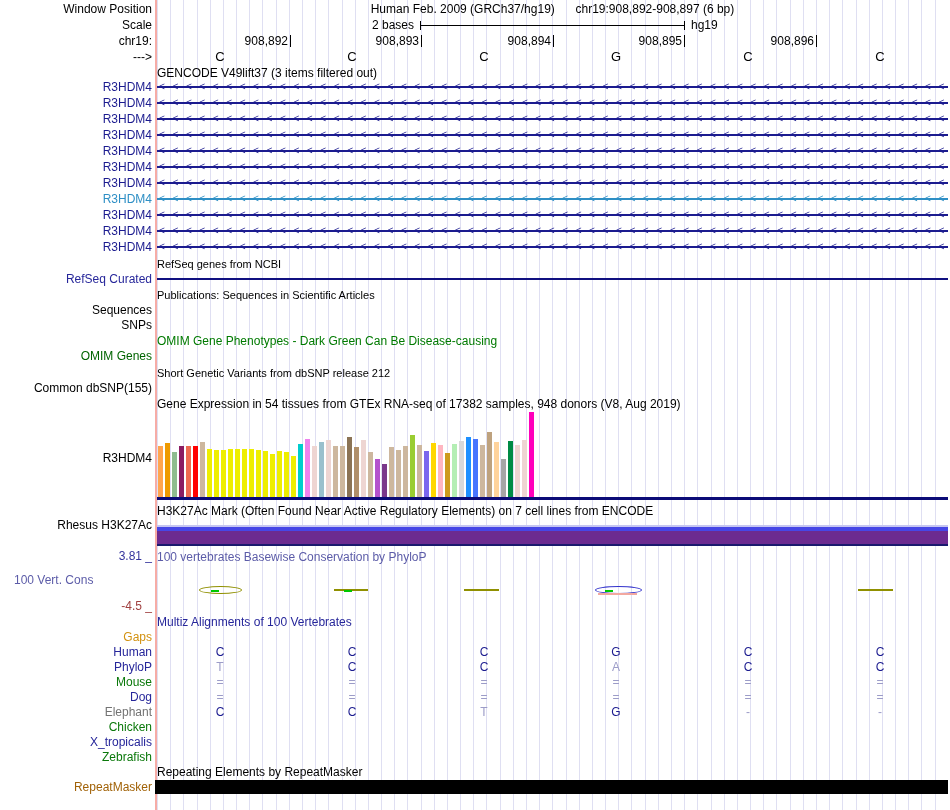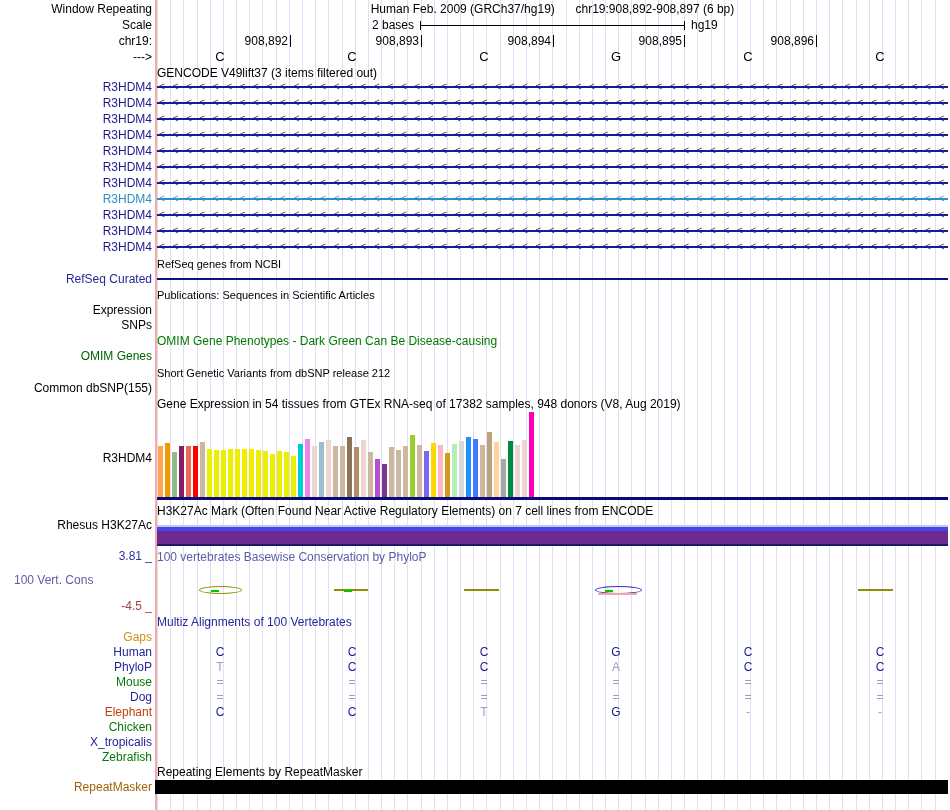--- a/index.html
+++ b/index.html
@@ -24,21 +24,21 @@
   .rnum{position:absolute;white-space:nowrap;text-align:right;}
   .aln-cell{position:absolute;transform:translateX(-50%);font-size:12px;}
   .bar{position:absolute;}
 </style>
 </head>
 <body>
 
 <div class="grid"></div>
 <div class="salmon-line"></div>
 
-<div class="lbl" style="top:2px">Window Repeating</div>
+<div class="lbl" style="top:2px">Window Position</div>
 <div class="abs" style="left:157px;top:2px;width:791px;text-align:center;white-space:nowrap">
   <span>Human Feb. 2009 (GRCh37/hg19)</span>
   <span style="display:inline-block;width:14px"></span>
   <span>chr19:908,892-908,897 (6 bp)</span>
 </div>
 
 <div class="lbl" style="top:18px">Scale</div>
 <div class="rnum" style="right:536px;top:18px">2 bases</div>
 <div class="abs" style="left:420px;top:25px;width:264px;height:1px;background:#000"></div>
 <div class="tick" style="left:420px;top:21px;height:9px"></div>
@@ -128,21 +128,21 @@
       <div class="gene-line" style="background: rgb(27, 27, 143);"></div>
       <div class="gene-arrows" style="color: rgb(27, 27, 143);">&lt;&lt;&lt;&lt;&lt;&lt;&lt;&lt;&lt;&lt;&lt;&lt;&lt;&lt;&lt;&lt;&lt;&lt;&lt;&lt;&lt;&lt;&lt;&lt;&lt;&lt;&lt;&lt;&lt;&lt;&lt;&lt;&lt;&lt;&lt;&lt;&lt;&lt;&lt;&lt;&lt;&lt;&lt;&lt;&lt;&lt;&lt;&lt;&lt;&lt;&lt;&lt;&lt;&lt;&lt;&lt;&lt;&lt;&lt;&lt;</div>
     </div>
   </div>
 
 <div class="ctitle small" style="top:257px">RefSeq genes from NCBI</div>
 <div class="lbl navy" style="top:272px">RefSeq Curated</div>
 <div class="abs" style="left:157px;top:278px;width:791px;height:2px;background:#101080"></div>
 
 <div class="ctitle small" style="top:288px">Publications: Sequences in Scientific Articles</div>
-<div class="lbl" style="top:303px">Expression</div>
+<div class="lbl" style="top:303px">Sequences</div>
 <div class="lbl" style="top:318px">SNPs</div>
 
 <div class="ctitle" style="top:334px;color:#007A00">OMIM Gene Phenotypes - Dark Green Can Be Disease-causing</div>
 <div class="lbl darkgreen" style="top:349px">OMIM Genes</div>
 
 <div class="ctitle small" style="top:366px">Short Genetic Variants from dbSNP release 212</div>
 <div class="lbl" style="top:381px">Common dbSNP(155)</div>
 
 <div class="ctitle" style="top:397px">Gene Expression in 54 tissues from GTEx RNA-seq of 17382 samples, 948 donors (V8, Aug 2019)</div>
 <div class="lbl" style="top:451px;color:#000">R3HDM4</div>
@@ -229,21 +229,21 @@
     <div class="abs" style="left: 858px; top: 589px; width: 35px; height: 2px; background: rgb(144, 144, 0);"></div>
   </div>
 
 <div class="ctitle" style="top:615px;color:#26269A">Multiz Alignments of 100 Vertebrates</div>
 <div id="multiz-species">
     <div class="lbl" style="top: 630px; color: rgb(210, 145, 16);">Gaps</div>
     <div class="lbl" style="top: 645px; color: rgb(38, 38, 154);">Human</div>
     <div class="lbl" style="top: 660px; color: rgb(38, 38, 154);">PhyloP</div>
     <div class="lbl" style="top: 675px; color: rgb(10, 120, 10);">Mouse</div>
     <div class="lbl" style="top: 690px; color: rgb(38, 38, 154);">Dog</div>
-    <div class="lbl" style="top: 705px; color: #c2410c;">Elephant</div>
+    <div class="lbl" style="top: 705px; color: #737373;">Elephant</div>
     <div class="lbl" style="top: 720px; color: rgb(10, 120, 10);">Chicken</div>
     <div class="lbl" style="top: 735px; color: rgb(38, 38, 154);">X_tropicalis</div>
     <div class="lbl" style="top: 750px; color: rgb(10, 120, 10);">Zebrafish</div>
   </div>
 <div id="multiz-cells">
     <div class="aln-cell" style="left: 220px; top: 645px; color: rgb(27, 27, 143);">C</div>
     <div class="aln-cell" style="left: 352px; top: 645px; color: rgb(27, 27, 143);">C</div>
     <div class="aln-cell" style="left: 484px; top: 645px; color: rgb(27, 27, 143);">C</div>
     <div class="aln-cell" style="left: 616px; top: 645px; color: rgb(27, 27, 143);">G</div>
     <div class="aln-cell" style="left: 748px; top: 645px; color: rgb(27, 27, 143);">C</div>

